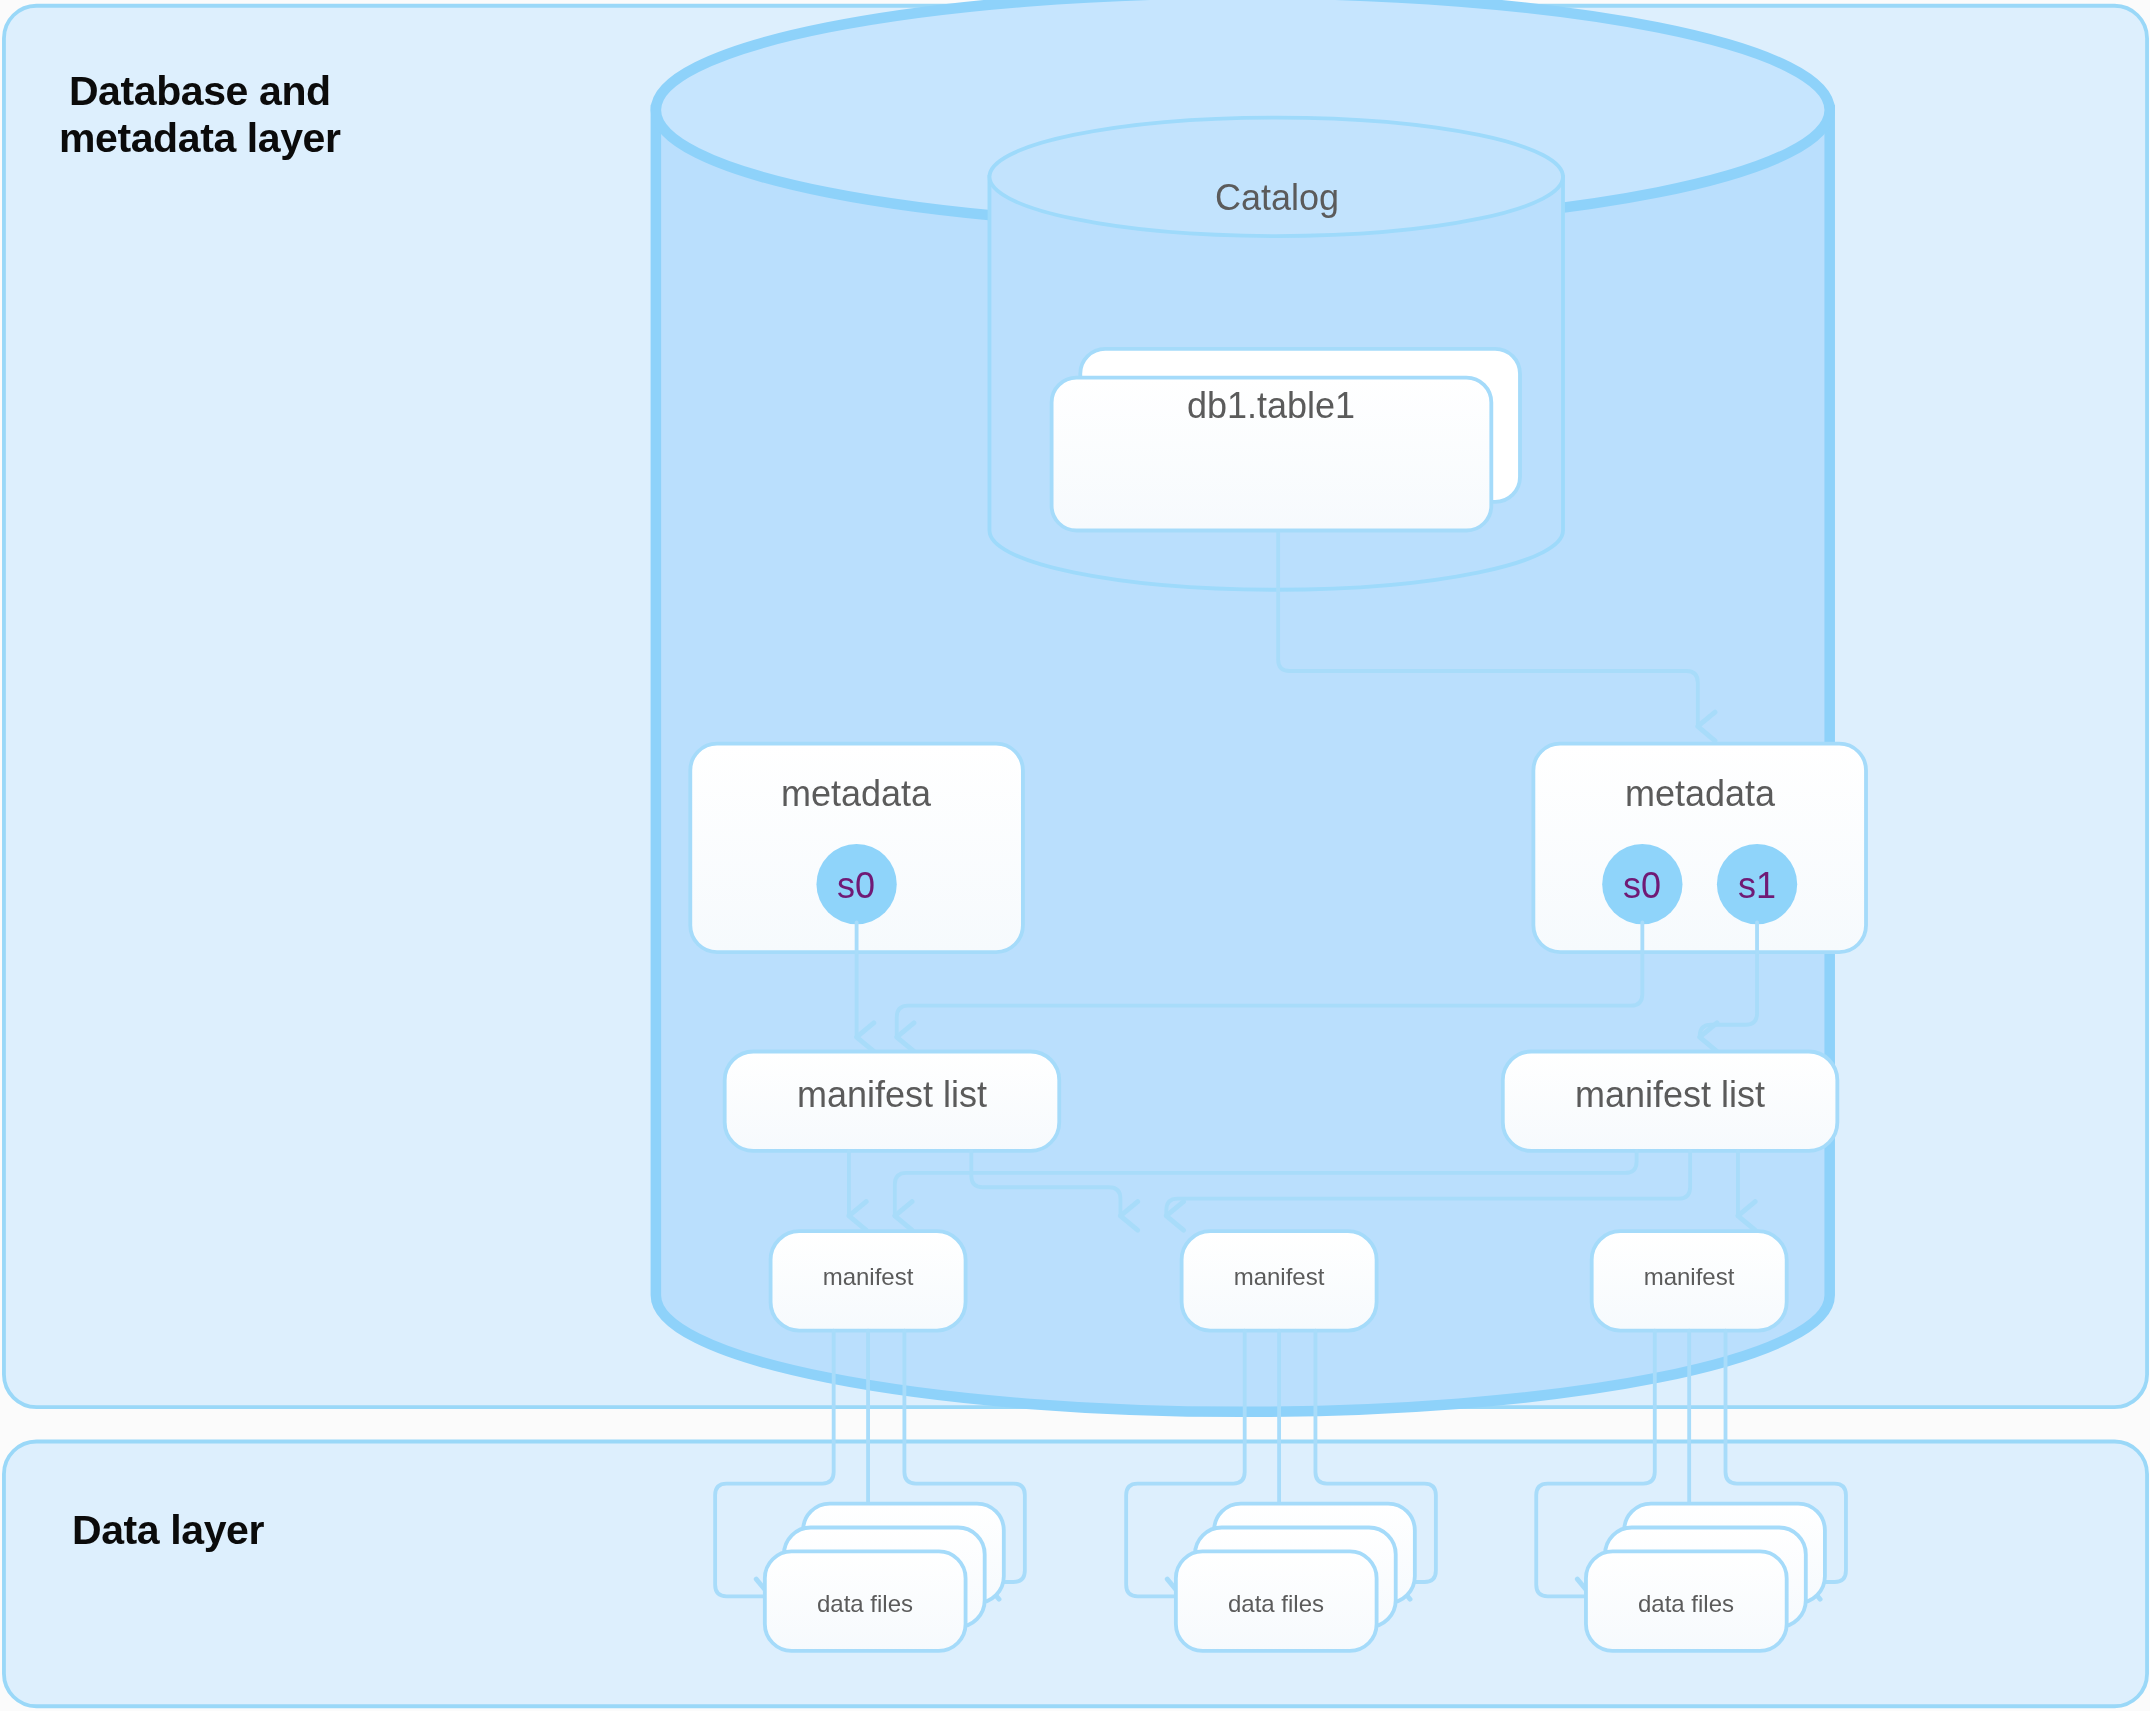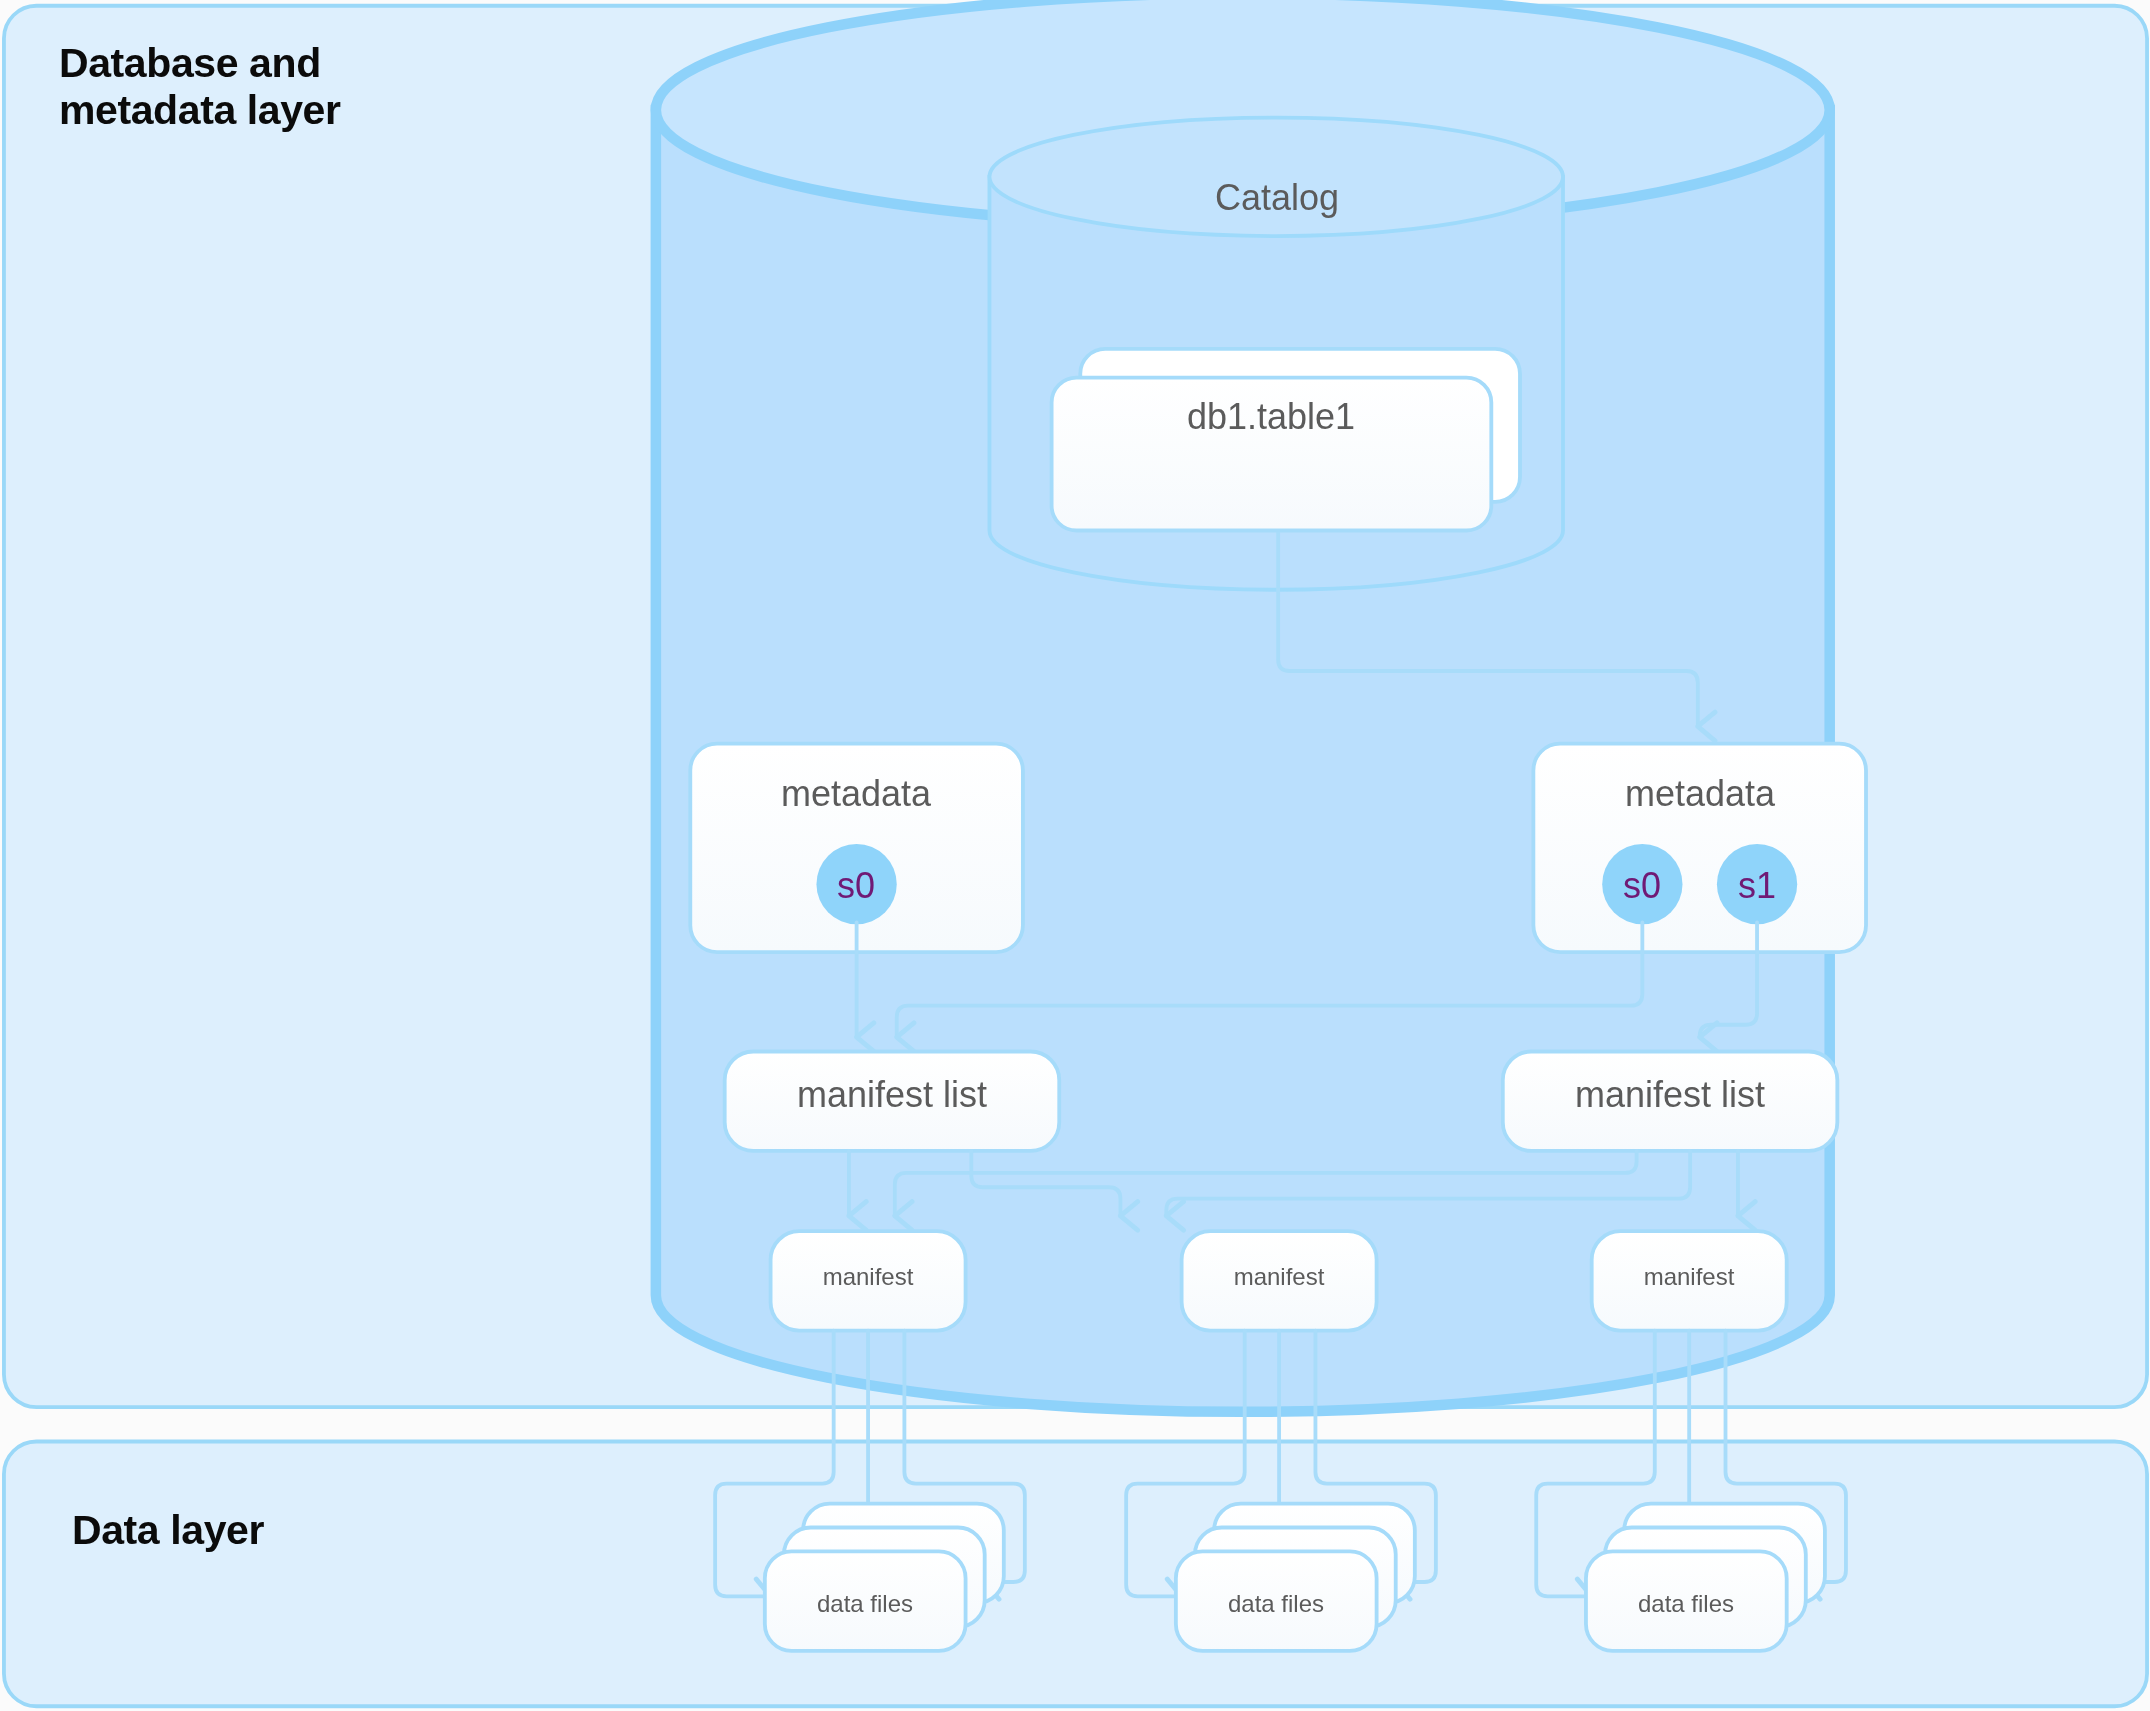--- a/index.html
+++ b/index.html
@@ -32,21 +32,22 @@
     position: absolute;
     font-weight: bold;
     color: #0b0b0b;
     letter-spacing: -0.4px;
     line-height: 1.15;
     white-space: pre-line;
     font-size: 41px;
   }
   #title-db {
     left: 59px;
-    top: 40px;
+    top: 68px;
+    text-align: center;
   }
   #title-data {
     left: 59px;
     top: 1507px;
     margin-left: 13px;
   }
   .node-label {
     position: absolute;
     color: #5b5b5b;
     text-align: right;
@@ -207,21 +208,21 @@
     </g>
   </svg>
 
   <div class="layer-title" id="title-db">Database and
 metadata layer</div>
 
   <div class="layer-title" id="title-data">Data layer</div>
 
   <div class="node-label" style="left:1277px; top:198px;">Catalog</div>
 
-  <div class="node-label" style="left:1271px; top:417px;">db1.table1</div>
+  <div class="node-label" style="left:1271px; top:406px;">db1.table1</div>
 
   <div class="node-label" style="left:856px; top:794px;">metadata</div>
   <div class="snap-label" style="left:856px; top:886px;">s0</div>
 
   <div class="node-label" style="left:1700px; top:794px;">metadata</div>
   <div class="snap-label" style="left:1642px; top:886px;">s0</div>
   <div class="snap-label" style="left:1757px; top:886px;">s1</div>
 
   <div class="node-label" style="left:892px; top:1095px;">manifest list</div>
   <div class="node-label" style="left:1670px; top:1095px;">manifest list</div>

